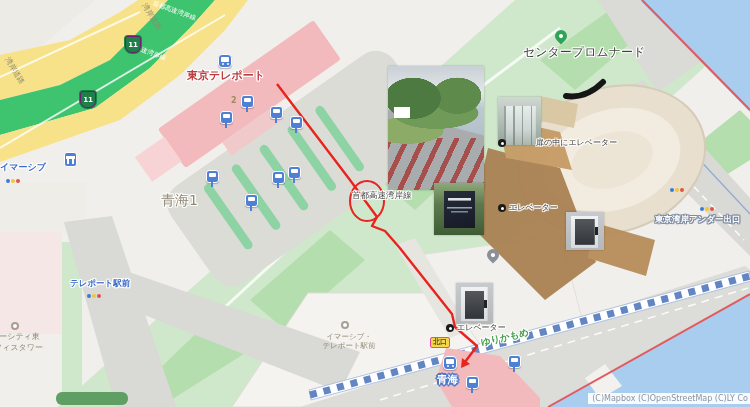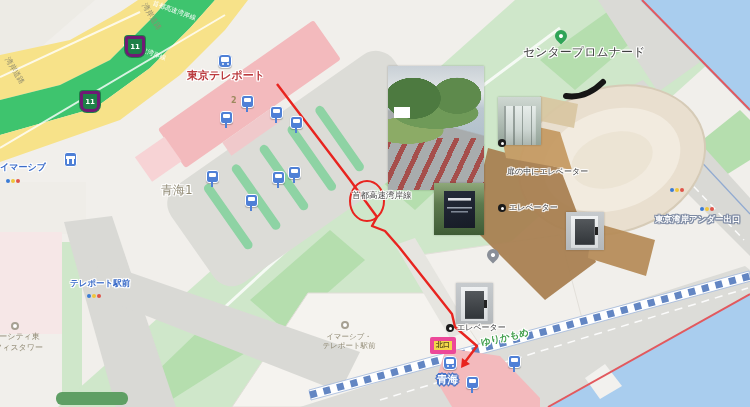--- a/index.html
+++ b/index.html
@@ -21,22 +21,22 @@
   .bridgei::before{content:"";position:absolute;left:1px;right:1px;top:3px;height:3px;background:#fff;}
   .bridgei::after{content:"";position:absolute;left:2px;top:6px;width:2px;height:5px;background:#fff;box-shadow:5px 0 0 #fff;}
   .pin{position:absolute;width:12px;height:12px;border-radius:50% 50% 50% 0;transform:rotate(-45deg);}
   .pin::after{content:"";position:absolute;left:4px;top:4px;width:4px;height:4px;border-radius:50%;background:#fff;}
   .poidot{position:absolute;width:8px;height:8px;box-sizing:border-box;border-radius:50%;background:#fff;border:2px solid #a6a092;}
   .mdot{position:absolute;width:8px;height:8px;border-radius:50%;background:#1b1b1b;}
   .mdot::after{content:"";position:absolute;left:2.5px;top:2.5px;width:3px;height:3px;border-radius:50%;background:#fff;}
   .tl{position:absolute;display:flex;gap:1px;}
   .tl i{width:4px;height:4px;border-radius:50%;display:block;}
   .tl .b{background:#3a7bd5;} .tl .y{background:#f0c63c;} .tl .r{background:#e05448;}
-  .shield{position:absolute;width:14px;height:15px;background:#1e8048;border:3px solid #701a75;box-shadow:0 0 0 1px #1e8048;border-radius:3px 3px 7px 7px;color:#fff;font-size:7px;font-weight:bold;display:flex;align-items:center;justify-content:center;}
-  .badge{position:absolute;background:#f3d64b;border:4px solid #ec4899;border-radius:2px;color:#5f511d;font-size:7px;font-weight:bold;padding:0 2px;line-height:9px;}
+  .shield{position:absolute;width:14px;height:15px;background:#1e8048;border:1px solid #701a75;box-shadow:0 0 0 1px #1e8048;border-radius:3px 3px 7px 7px;color:#fff;font-size:7px;font-weight:bold;display:flex;align-items:center;justify-content:center;}
+  .badge{position:absolute;background:#f3d64b;border:1px solid #ec4899;border-radius:2px;color:#5f511d;font-size:7px;font-weight:bold;padding:0 2px;line-height:9px;}
   .attr{position:absolute;right:0;bottom:3px;background:rgba(255,255,255,.92);color:#8b93a3;font-size:8px;padding:1px 2px 1px 4px;white-space:nowrap;}
 </style>
 </head>
 <body>
 
 <div class="stage">
 
   <svg class="base" width="750" height="407" viewBox="0 0 750 407">
     <rect x="0" y="0" width="750" height="407" fill="#f1efeb"></rect>
 
@@ -197,21 +197,21 @@
   <span class="busi" style="left:270px;top:106px;"></span>
   <span class="busi" style="left:290px;top:116px;"></span>
   <span class="busi" style="left:206px;top:170px;"></span>
   <span class="busi" style="left:245px;top:194px;"></span>
   <span class="busi" style="left:272px;top:171px;"></span>
   <span class="busi" style="left:288px;top:166px;"></span>
   <span class="busi" style="left:466px;top:376px;"></span>
   <span class="busi" style="left:508px;top:355px;"></span>
   <span class="bridgei" style="left:64px;top:152px;"></span>
 
-  <div class="lbl halo" style="left:161px;top:184px;font-size:12px;color:#8f8872;">青海1</div>
+  <div class="lbl halo" style="left:161px;top:192px;font-size:14px;color:#8f8872;">青海1</div>
   <span class="pin" style="left:555px;top:30px;background:#2fa457;"></span>
   <div class="lbl halo" style="left:523px;top:46px;font-size:12px;color:#3f3f3f;">センタープロムナード</div>
   <div class="lbl halo" style="left:0px;top:162px;font-size:9px;font-weight:bold;color:#3b6cc9;">イマーシブ</div>
   <div class="tl" style="left:6px;top:179px;">
       <i class="b"></i>
       <i class="y"></i>
       <i class="r"></i>
     </div>
   <div class="lbl halo" style="left:70px;top:279px;font-size:8.5px;font-weight:bold;color:#3b6cc9;">テレポート駅前</div>
   <div class="tl" style="left:87px;top:294px;">
@@ -237,19 +237,20 @@
     <div>イマーシブ・</div>
     <div>テレポート駅前</div>
   </div>
 
   <span class="poidot" style="left:11px;top:322px;"></span>
   <div class="lbl" style="left:-9px;top:332px;font-size:8px;color:#8f8872;">バーシティ東</div>
   <div class="lbl" style="left:-6px;top:343px;font-size:8px;color:#8f8872;">フィスタワー</div>
 
   <div class="lbl halo" style="left:352px;top:191px;font-size:8.5px;color:#474747;">首都高速湾岸線</div>
   <span class="mdot" style="left:498px;top:139px;"></span>
-  <div class="lbl halo" style="left:507px;top:138px;font-size:8px;color:#2f2f2f;margin-top:29px;">扉の中にエレベーター</div>
+  <div class="lbl halo" style="left:536px;top:138px;font-size:8px;color:#2f2f2f;">扉の中にエレベーター</div>
   <span class="mdot" style="left:498px;top:204px;"></span>
   <div class="lbl halo" style="left:509px;top:203px;font-size:8px;color:#2f2f2f;">エレベーター</div>
   <span class="mdot" style="left:446px;top:324px;"></span>
   <div class="lbl halo" style="left:457px;top:323px;font-size:8px;color:#2f2f2f;">エレベーター</div>
 
+  <div class="attr">(C)Mapbox (C)OpenStreetMap (C)LY Co</div>
 </div>
 
 </body></html>

